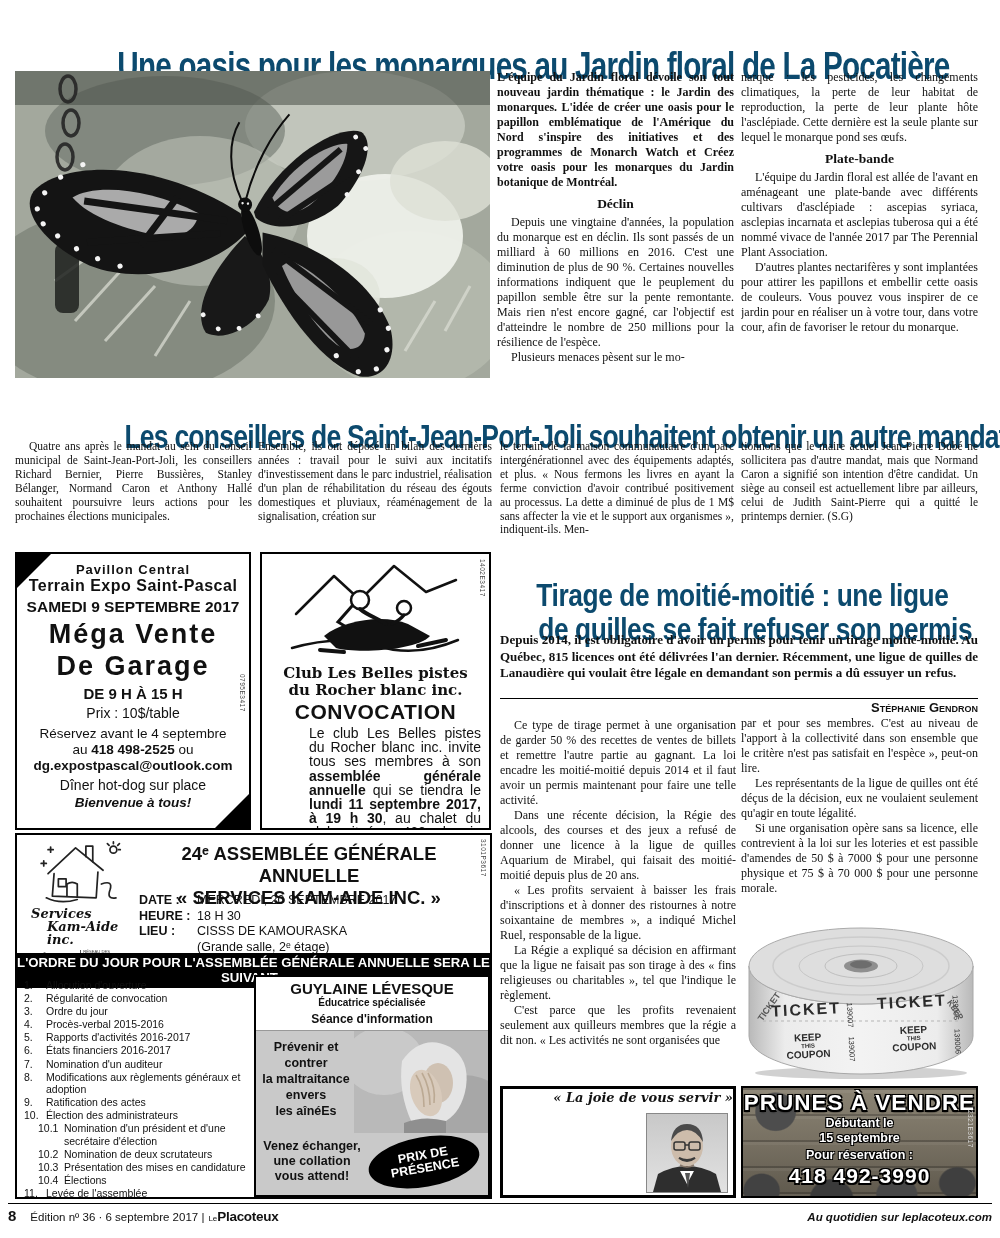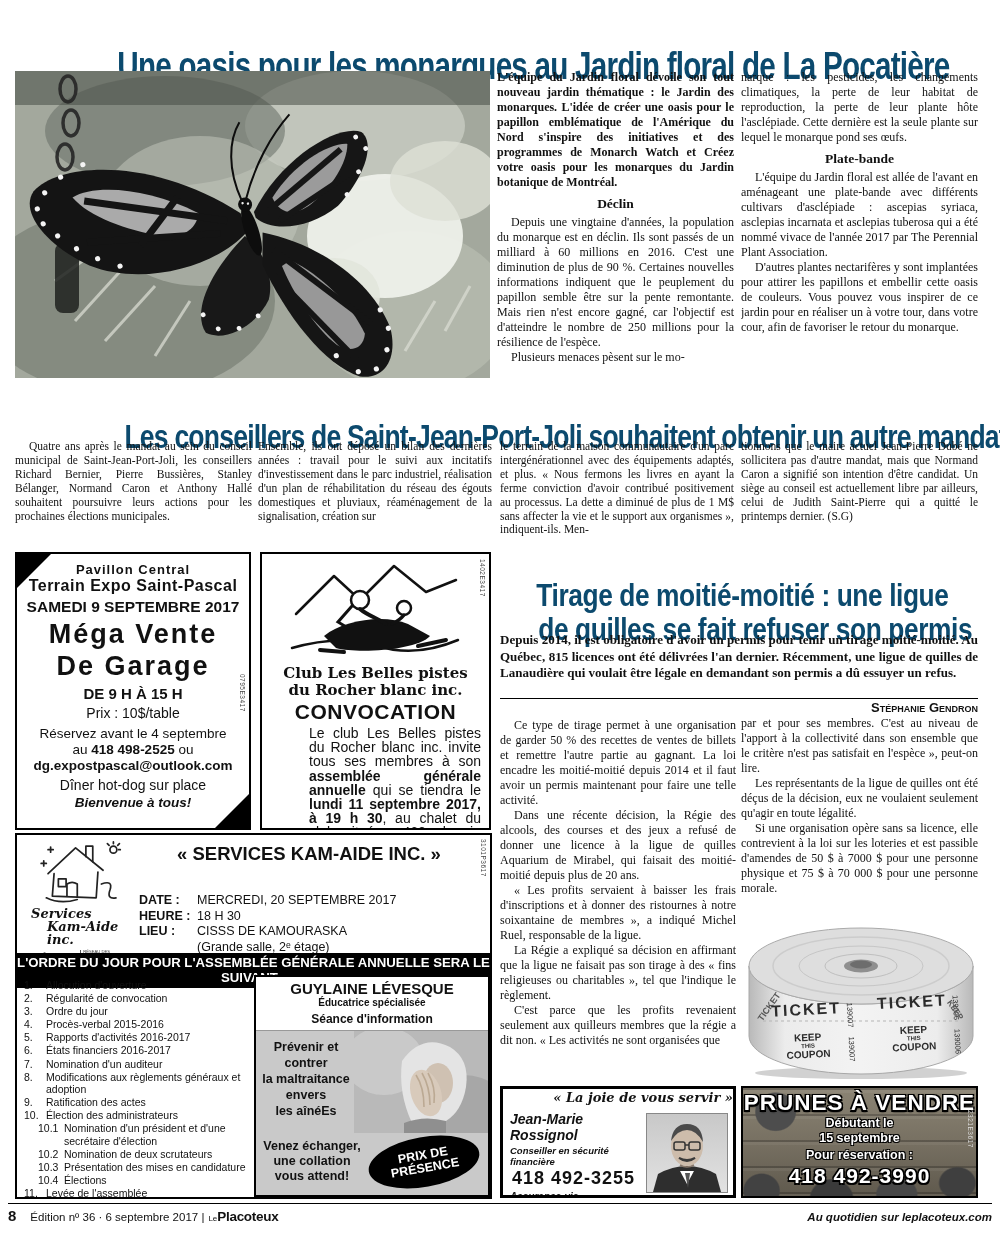--- a/index.html
+++ b/index.html
@@ -381,20 +381,21 @@
       </svg>
       <div class="script">Services</div>
       <div class="script" style="margin-left:22px;">Kam-Aide inc.</div>
       <div class="esad">
         <span class="bars"></span>
         <span class="name">ÉSAD</span>
         <span class="tiny">RÉSEAU DES ENTREPRISES D'ÉCONOMIE SOCIALE EN AIDE À DOMICILE</span>
       </div>
     </div>
     <div class="kam-title">
+      <div>24ᵉ ASSEMBLÉE GÉNÉRALE ANNUELLE</div>
       <div>« SERVICES KAM-AIDE INC. »</div>
     </div>
     <div class="kam-rows">
       <div class="kam-row">
           <span class="lbl">DATE :</span>
           <span>MERCREDI, 20 SEPTEMBRE 2017</span>
         </div>
       <div class="kam-row">
           <span class="lbl">HEURE :</span>
           <span>18 H 30</span>
@@ -516,29 +517,20 @@
           <div>PRIX DE</div>
           <div>PRÉSENCE</div>
         </div>
       </div>
     </div>
     <div class="vcode" style="right:3px;top:4px;">3101P3617</div>
   </div>
 
   <div class="ad" id="ad-rossignol">
     <div class="ros-slogan">« La joie de vous servir »</div>
-    <div class="ros-left">
-      <div class="ros-name">Jean-Marie Rossignol</div>
-      <div class="ros-role">Conseiller en sécurité financière</div>
-      <div class="ros-phone">418 492-3255</div>
-      <div class="ros-sv">
-
-      <div>Assurance-vie</div>
-        </div>
-    </div>
     <div class="ros-photo">
       <svg width="80" height="78" viewBox="0 0 80 78">
         <defs>
             <linearGradient id="rosbg" x1="0" y1="0" x2="0" y2="1">
           <stop offset="0" stop-color="#c8c8c8"></stop>
               <stop offset="1" stop-color="#e2e2e2"></stop>
             </linearGradient>
           </defs>
         <rect width="80" height="78" fill="url(#rosbg)"></rect>
         <path d="M6,78 L11,60 Q40,44 69,60 L74,78 Z" fill="#2e2e2e"></path>

